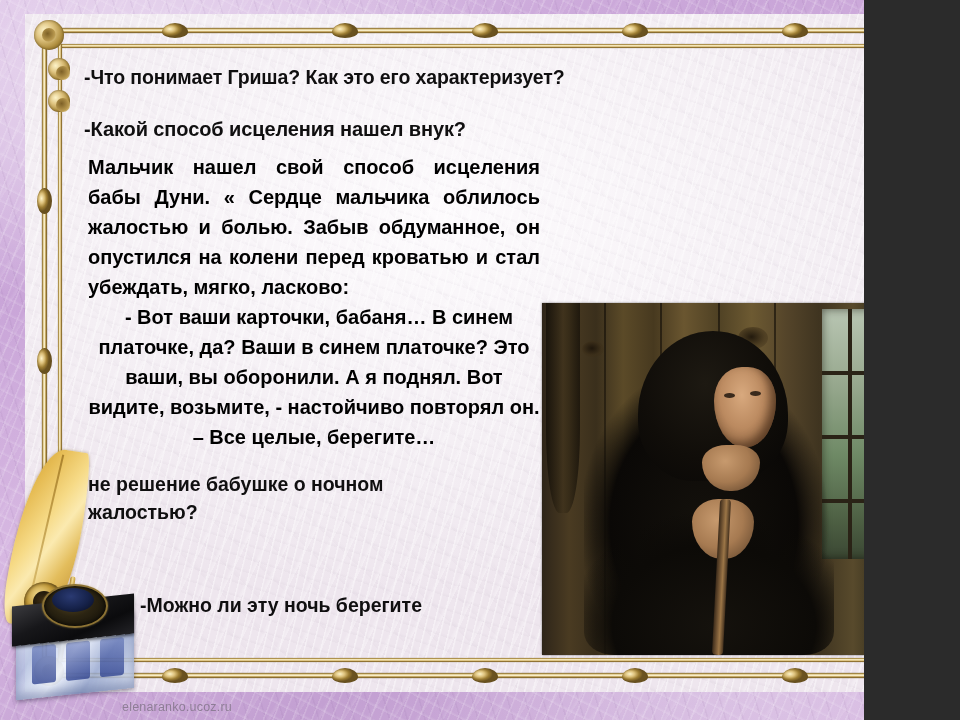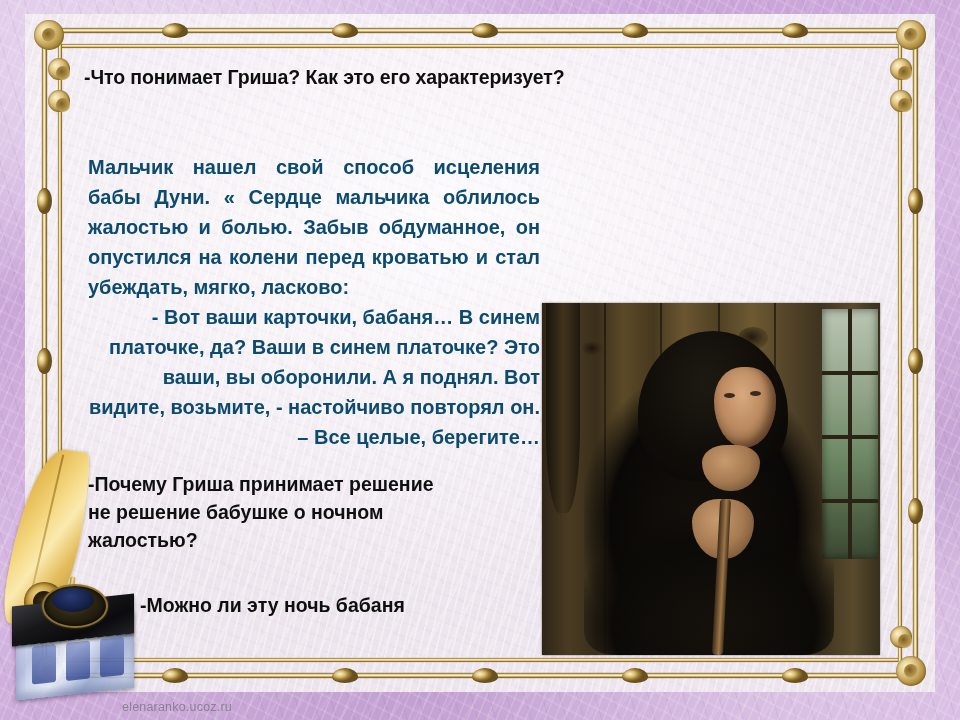--- a/index.html
+++ b/index.html
@@ -3,21 +3,21 @@
 <meta charset="utf-8">
 <title>Presentation Slide</title>
 <style>
   html, body {
     margin: 0;
     padding: 0;
     background: #2b2b2b;
   }
   .slide {
     position: relative;
-    width: 960px;
+    width: 864px;
     height: 720px;
     overflow: hidden;
     font-family: "Liberation Sans", sans-serif;
     background: #c9a7d6;
   }
 
   
   .bg-lavender {
     position: absolute;
     inset: 0;
@@ -144,30 +144,30 @@
     letter-spacing: -0.1px;
   }
   #q1 { left: 84px;  top: 66px;  font-size: 19.5px; }
   #q2 { left: 84px;  top: 118px; font-size: 20px; }
 
   .quote-block {
     position: absolute;
     left: 88px;
     top: 152px;
     width: 452px;
-    color: #0c4a6e;
+    color: #000000;
     font-weight: bold;
     font-size: 20px;
     line-height: 30px;
     text-align: justify;
     text-justify: inter-word;
   }
   .quote-block p { margin: 0; }
   .quote-block p.dlg { text-indent: 10px; }
-  .quote-block p:last-child { text-align: right; }
+  .quote-block p:last-child { text-align: center; }
 
   #q3 {
     position: absolute;
     left: 88px;
     top: 470px;
     width: 440px;
     color: #100f10;
     font-weight: bold;
     font-size: 19.5px;
     line-height: 28px;
@@ -431,34 +431,34 @@
 
     <div class="knot v" style="left:-5px;top:160px;"></div>
     <div class="knot v" style="left:-5px;top:320px;"></div>
     <div class="knot v" style="left:-5px;top:470px;"></div>
     <div class="knot v" style="right:-5px;top:160px;"></div>
     <div class="knot v" style="right:-5px;top:320px;"></div>
     <div class="knot v" style="right:-5px;top:470px;"></div>
   </div>
 
   <div class="q-line" id="q1">-Что понимает Гриша? Как это его характеризует?</div>
+  <div class="q-line" id="q2">-Какой способ исцеления нашел внук?</div>
 
   <div class="quote-block">
     <p>Мальчик нашел свой способ исцеления бабы Дуни. « Сердце мальчика облилось жалостью и болью. Забыв обдуманное, он опустился на колени перед кроватью и стал убеждать, мягко, ласково:</p>
     <p class="dlg">- Вот ваши карточки, бабаня… В синем платочке, да? Ваши в синем платочке? Это ваши, вы оборонили. А я поднял. Вот видите, возьмите, - настойчиво повторял он. – Все целые, берегите…</p>
   </div>
 
   <div id="q3">
-    <div>-Почему Гриша принимает решение</div>
     <div>не решение бабушке о ночном</div>
     <div>жалостью?</div>
   </div>
 
   <div id="q4">
-    <div>-Можно ли эту ночь бабаня</div>
+    <div>-Можно ли эту ночь берегите</div>
   </div>
 
   <div class="painting">
     <div class="pt-wall"></div>
     <div class="pt-plank" style="left:62px;"></div>
     <div class="pt-plank" style="left:118px;"></div>
     <div class="pt-plank" style="left:176px;"></div>
     <div class="pt-plank" style="left:232px;"></div>
     <div class="pt-knot" style="left:40px;top:38px;width:22px;height:16px;"></div>
     <div class="pt-knot" style="left:196px;top:24px;width:30px;height:22px;"></div>

